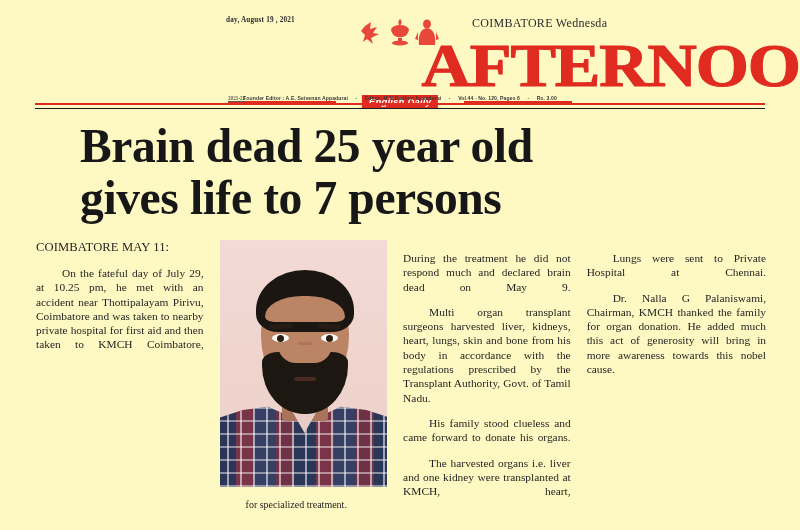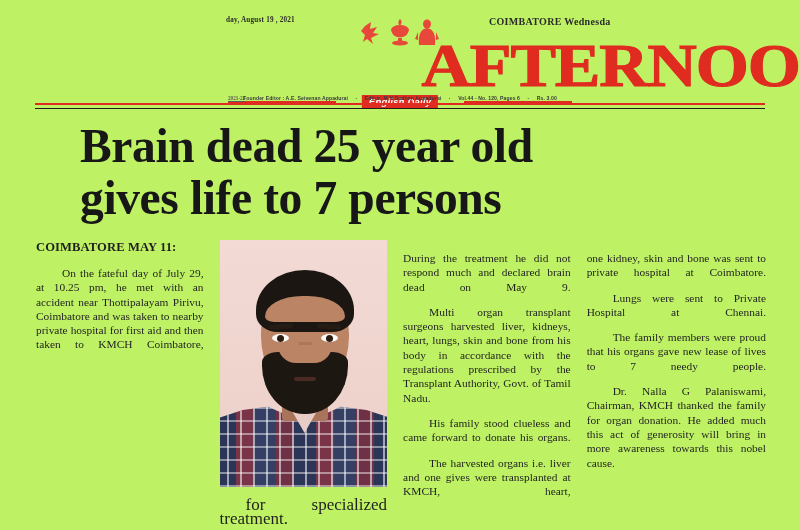--- a/index.html
+++ b/index.html
@@ -12,21 +12,21 @@
     background: #ffffff;
     font-family: "Liberation Serif", "DejaVu Serif", serif;
     overflow: hidden;
     position: relative;
   }
 
   .page {
     position: relative;
     width: 800px;
     height: 530px;
-    background: #bef264;
+    background: #fef9c3;
     box-sizing: border-box;
   }
 
   
   .topstrip {
     position: absolute;
     top: 14px;
     left: 0;
     width: 800px;
     height: 18px;
@@ -36,24 +36,24 @@
     left: 226px;
     top: 2px;
     font-size: 7.2px;
     font-weight: bold;
     letter-spacing: 0.2px;
     color: #2b2b2b;
     white-space: nowrap;
   }
   .topstrip .right-place {
     position: absolute;
-    left: 489px;
+    left: 472px;
     top: 2px;
-    font-size: 10px;
-    font-weight: bold;
+    font-size: 12px;
+    font-weight: normal;
     letter-spacing: 0.3px;
     color: #2b2b2b;
     white-space: nowrap;
   }
 
   
   .emblem {
     position: absolute;
     left: 358px;
     top: 16px;
@@ -209,21 +209,21 @@
   .col p {
     margin: 11px 0 0 0;
     text-indent: 26px;
     text-align: justify;
     text-align-last: left;
   }
   .col p.no-indent { text-indent: 0; }
   .col p.just-all { text-align-last: justify; }
 
   .dateline {
-    font-weight: bold;
+    font-weight: normal;
     font-size: 12.6px;
     line-height: 15px;
     letter-spacing: 0.1px;
     display: block;
     margin-bottom: 6px;
   }
 
   
   .photo-wrap {
     width: 170px;
@@ -386,21 +386,21 @@
     left: 50%;
     top: 137px;
     transform: translateX(-50%);
     width: 22px;
     height: 4px;
     background: #4a2a22;
     border-radius: 3px;
   }
 
   .caption-line {
-    font-size: 17px;
+    font-size: 10px;
     line-height: 14.3px;
     color: #1f1f1f;
     text-align: justify;
     text-align-last: justify;
     margin: 0;
   }
 </style>
 </head>
 <body>
 
@@ -484,25 +484,23 @@
           <div class="mouth"></div>
         </div>
       </div>
       <p class="caption-line">for specialized treatment.</p>
     </div>
 
     <div class="col">
       <p class="no-indent just-all">During the treatment he did not respond much and declared brain dead on May 9.</p>
       <p class="just-all">Multi organ transplant surgeons harvested liver, kidneys, heart, lungs, skin and bone from his body in accordance with the regulations prescribed by the Transplant Authority, Govt. of Tamil Nadu.</p>
       <p class="just-all">His family stood clueless and came forward to donate his organs.</p>
-      <p class="just-all">The harvested organs i.e. liver and one gives were transplanted at KMCH, heart,</p>
+      <p class="just-all">The harvested organs i.e. liver and one kidney were transplanted at KMCH, heart,</p>
     </div>
 
     <div class="col">
-      <p class="no-indent just-all">one kidney, skin and bone was sent to private hospital at Coimbatore.</p>
       <p class="just-all">Lungs were sent to Private Hospital at Chennai.</p>
-      <p class="just-all">The family members were proud that his organs gave new lease of lives to 7 needy people.</p>
       <p class="just-all">Dr. Nalla G Palaniswami, Chairman, KMCH thanked the family for organ donation. He added much this act of generosity will bring in more awareness towards this nobel cause.</p>
     </div>
 
   </div>
 
 </div>
 
 </body></html>

